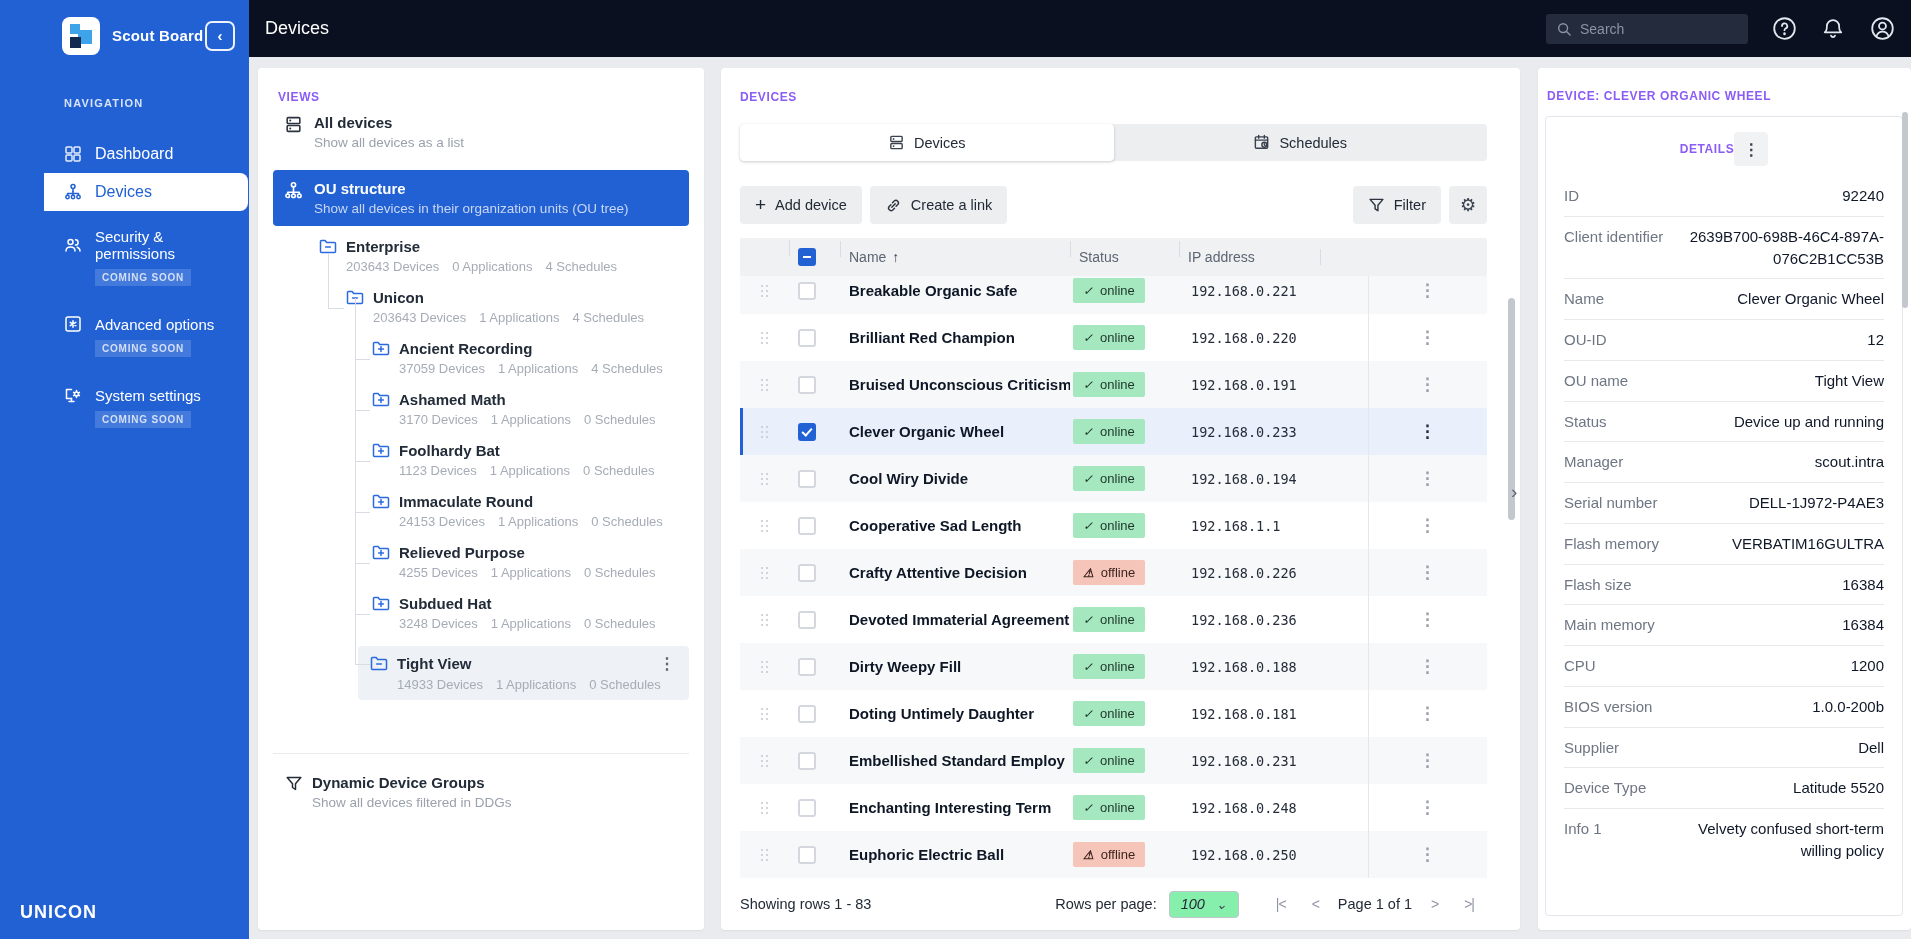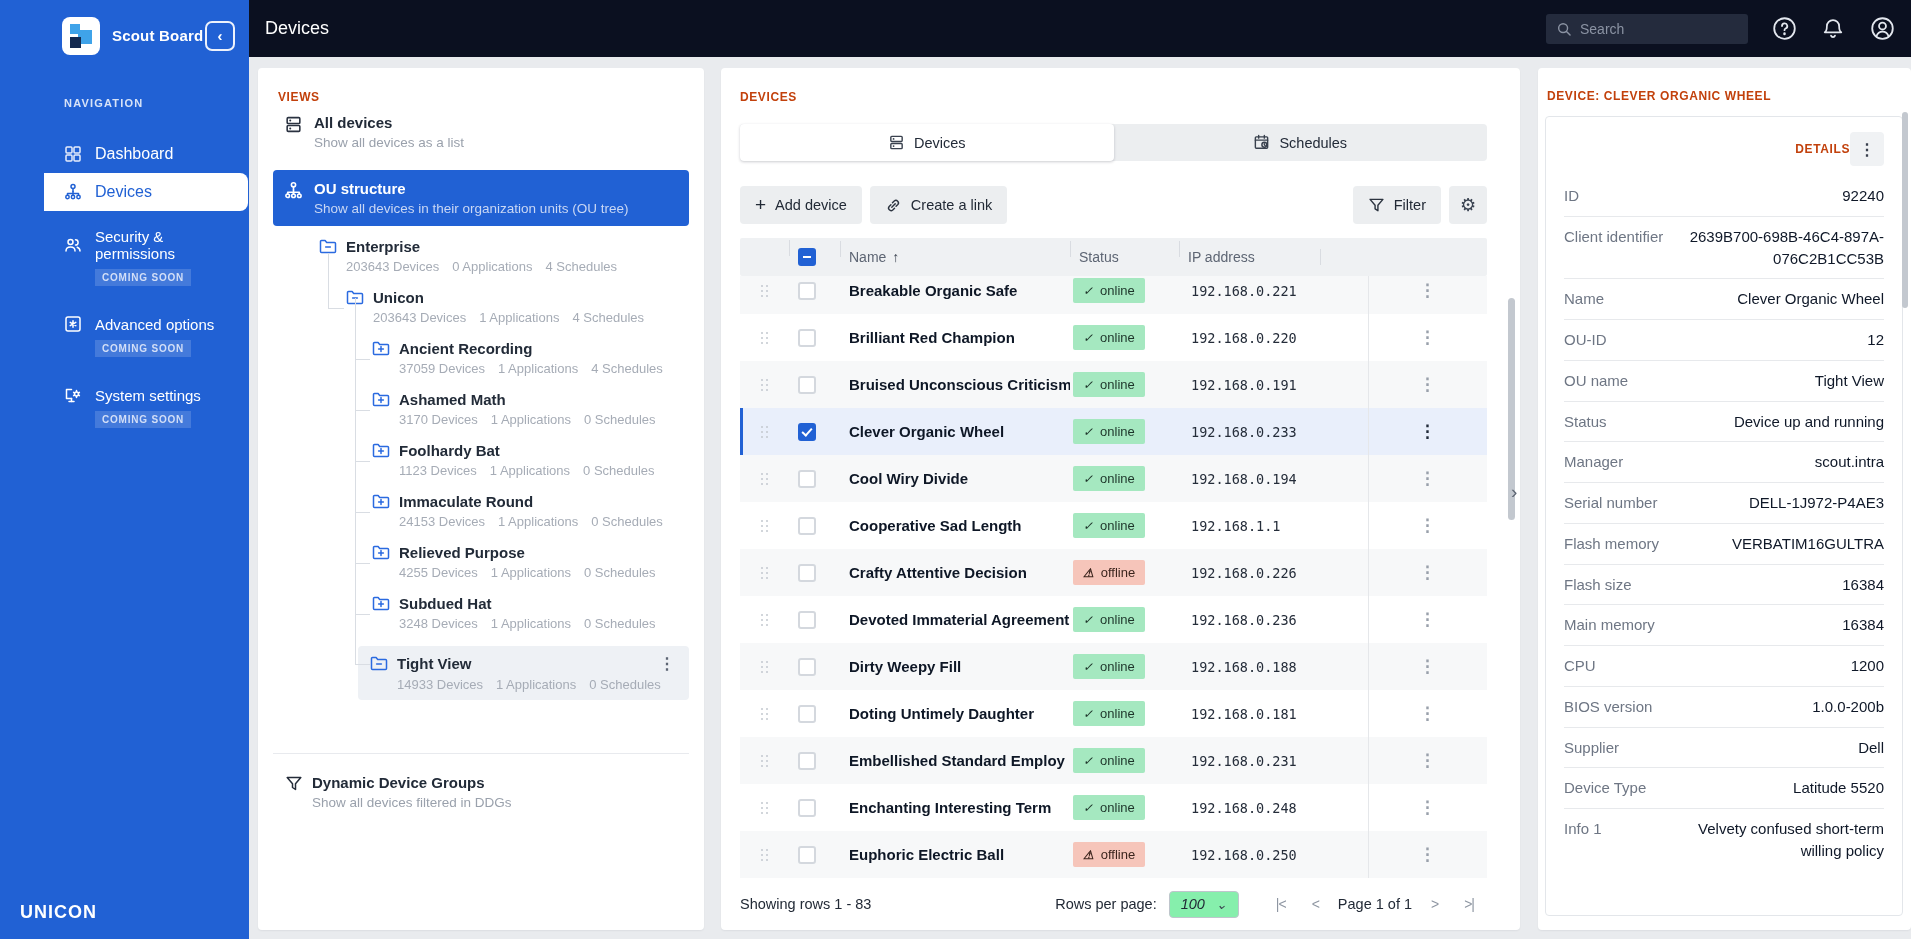--- a/index.html
+++ b/index.html
@@ -36,21 +36,21 @@
   .tb-title { font-size:18px; font-weight:500; }
   .search-box { margin-left:auto; width:202px; height:30px; background:#242b3d; border-radius:3px; display:flex; align-items:center; gap:8px; padding:0 10px; }
   .search-box svg { color:#8b93a3; flex-shrink:0; }
   .search-box input { background:transparent; border:0; outline:0; color:#c2c9d6; font-size:14px; width:100%; font-family:"Liberation Sans",sans-serif; }
   .search-box input::placeholder { color:#8b93a3; }
   .tb-icon { width:26px; height:26px; margin-left:23px; color:#e3e7ee; display:flex; align-items:center; justify-content:center; cursor:pointer; }
 
   
   .content { flex:1; position:relative; background:#e9ebee; }
   .card { position:absolute; top:11px; bottom:9px; background:#fff; border-radius:4px; box-shadow:0 1px 2px rgba(16,24,40,.06); }
-  .caps-label { font-size:12px; font-weight:700; letter-spacing:.6px; color:#c2410c; }
+  .caps-label { font-size:12px; font-weight:700; letter-spacing:.6px; color:#8b5cf6; }
 
   
   .views-card { left:9px; width:446px; overflow:hidden; }
   .views-card .caps-label { margin:22px 0 0 20px; }
   .view-item { margin:0 15px; padding:10px 10px 10px 11px; border-radius:4px; display:flex; gap:11px; align-items:flex-start; cursor:pointer; }
   .view-item:first-of-type { margin-top:24px; }
   .view-item .vicon { width:19px; height:19px; color:#2a3240; margin-top:1px; flex-shrink:0; }
   .vi-title { font-size:15px; font-weight:600; color:#222b38; }
   .vi-sub { font-size:13.5px; color:#9aa1ac; margin-top:4px; }
   .view-item.selected { background:#2161d4; margin-top:10px; }
@@ -132,21 +132,21 @@
   .vscroll { position:absolute; background:#c3c8cf; border-radius:4px; }
   .dev-scroll { right:5px; top:230px; width:7px; height:222px; }
   .det-scroll { right:3px; top:44px; width:6px; height:196px; }
 
   .expander { position:absolute; left:1262px; top:424px; width:14px; height:22px; color:#5f6774; font-size:19px; cursor:pointer; }
 
   
   .details-card { left:1289px; width:373px; border-radius:4px; overflow:hidden; }
   .details-card .caps-label { margin:21px 0 0 9px; }
   .dt-card { margin:13px 8px 0 7px; border:1px solid #e3e6ea; border-radius:4px; padding:15px 18px 0 18px; height:800px; overflow:hidden; position:relative; }
-  .dt-head { display:flex; align-items:center; justify-content:flex-end; margin-bottom:10px; }
+  .dt-head { display:flex; align-items:center; justify-content:center; margin-bottom:10px; }
   .dt-kebab { width:34px; height:34px; background:#f0f2f4; border-radius:4px; display:flex; align-items:center; justify-content:center; font-size:16px; font-weight:700; color:#39404d; cursor:pointer; }
   .dt-row { display:flex; justify-content:space-between; gap:12px; padding:9px 0; border-bottom:1px solid #e7e9ec; font-size:15px; line-height:1.45; }
   .dt-row:last-child { border-bottom:0; }
   .dt-label { color:#6e7684; white-space:nowrap; }
   .dt-value { color:#0f1828; text-align:right; max-width:218px; overflow-wrap:anywhere; }
 </style>
 </head>
 <body>
 
 <div class="app">

